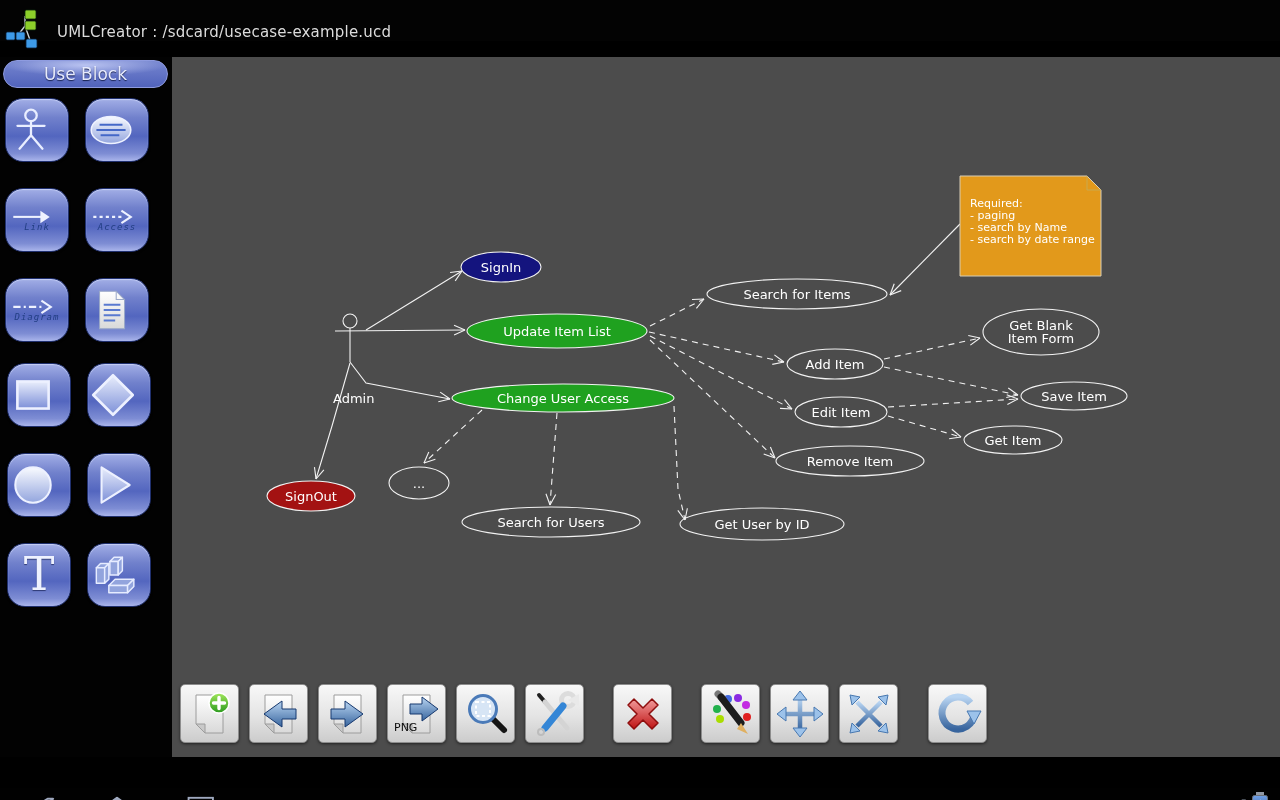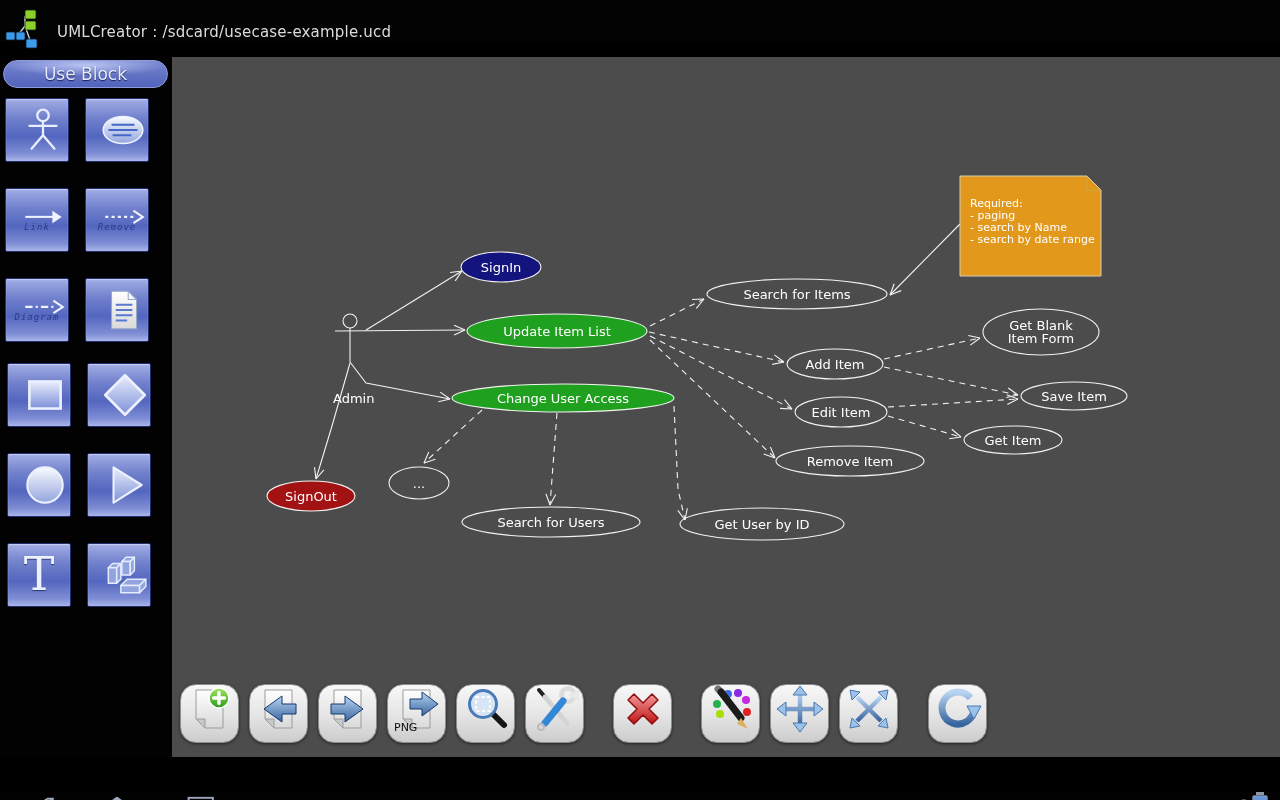--- a/index.html
+++ b/index.html
@@ -17,31 +17,31 @@
   .sb-header{position:absolute;height:26px;border-radius:14px;
     background:radial-gradient(ellipse 70% 58% at 50% 16%,#b9c3f1 0%,rgba(185,195,241,0) 72%),
                linear-gradient(180deg,#7585cf 0%,#5163bc 100%);
     border:1px solid #8e9bdf;color:#e7ebfd;font-size:17px;text-align:center;line-height:26px;
     text-shadow:0 1px 1px rgba(8,16,56,.85);}
   #hdr0{left:3px;top:3px;width:163px;}
   #hdr1{left:0px;top:269px;width:169px;}
   .sb-grid{position:absolute;display:grid;grid-template-columns:62px 62px;gap:18px 18px;}
   #grid0{left:5px;top:33px;}
   #grid1{left:7px;top:298px;}
-  .sb-btn{width:62px;height:62px;border-radius:2px;position:relative;display:flex;align-items:center;justify-content:flex-end;
+  .sb-btn{width:62px;height:62px;border-radius:18px;position:relative;display:flex;align-items:center;justify-content:flex-start;
     background:linear-gradient(180deg,#a2aee6 0%,#7181cc 30%,#5366bf 60%,#7e8dd4 88%,#aab5eb 100%);
     border:1px solid #20306e;box-shadow:inset 0 1px 1px #c6cff5, 0 1px 2px rgba(0,0,0,.6);margin-top:8px;}
   .g44{width:50px;height:50px;}
   .cap{position:absolute;left:0;width:100%;text-align:center;pointer-events:none;}
   .cap-arrow{top:33px;font-style:italic;font-size:9px;font-family:"DejaVu Sans Mono",monospace;color:#223e83;letter-spacing:1px;}
   .cap-big{top:2px;font-family:"DejaVu Serif",serif;font-size:46px;line-height:56px;color:#eef2ff;
     text-shadow:0 1px 1px rgba(20,30,80,.7);}
   
   .toolbar{position:absolute;left:180px;top:684px;display:flex;}
-  .tb-btn{width:57px;height:57px;border-radius:16px;position:relative;display:flex;justify-content:center;
+  .tb-btn{width:57px;height:57px;border-radius:5px;position:relative;display:flex;align-items:center;justify-content:center;
     background:linear-gradient(180deg,#f8f8f8 0%,#e4e4e4 55%,#cccccc 100%);
     border:1px solid #8d8d8d;box-shadow:0 1px 3px rgba(0,0,0,.55);margin-right:10px;}
   .tb-btn.m6,.tb-btn.m7{margin-left:19px;}
   .tb-btn.m10{margin-left:20px;}
   .g46{width:48px;height:48px;}
   .tb-cap{position:absolute;left:6px;bottom:8px;font-size:11px;color:#0a0a0a;}
   
   .sysbar{position:absolute;left:0;top:788px;width:1280px;height:43px;background:#010101;}
   .nav{position:absolute;top:7px;width:46px;height:30px;}
   #nav-back{left:18px;}
@@ -463,21 +463,21 @@
         <div class="sb-btn">
           <svg class="g44" viewBox="0 0 48 48">
             <use href="#sym-link"></use>
           </svg>
           <span class="cap cap-arrow">Link</span>
         </div>
         <div class="sb-btn">
           <svg class="g44" viewBox="0 0 48 48">
             <use href="#sym-include"></use>
           </svg>
-          <span class="cap cap-arrow">Remove</span>
+          <span class="cap cap-arrow">Access</span>
         </div>
         <div class="sb-btn">
           <svg class="g44" viewBox="0 0 48 48">
             <use href="#sym-extend"></use>
           </svg>
           <span class="cap cap-arrow">Diagram</span>
         </div>
         <div class="sb-btn">
           <svg class="g44" viewBox="0 0 48 48">
             <use href="#sym-note"></use>

